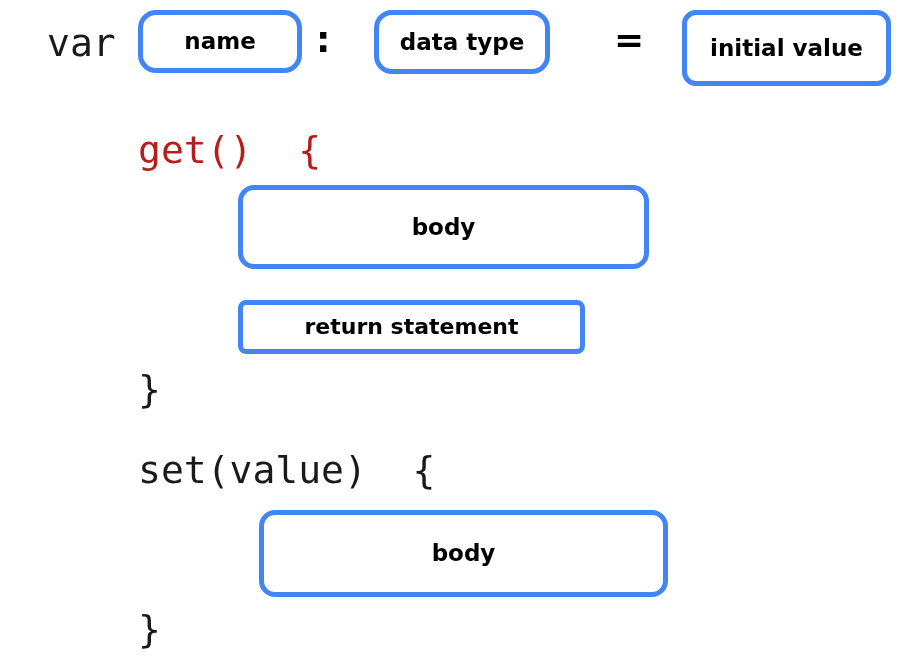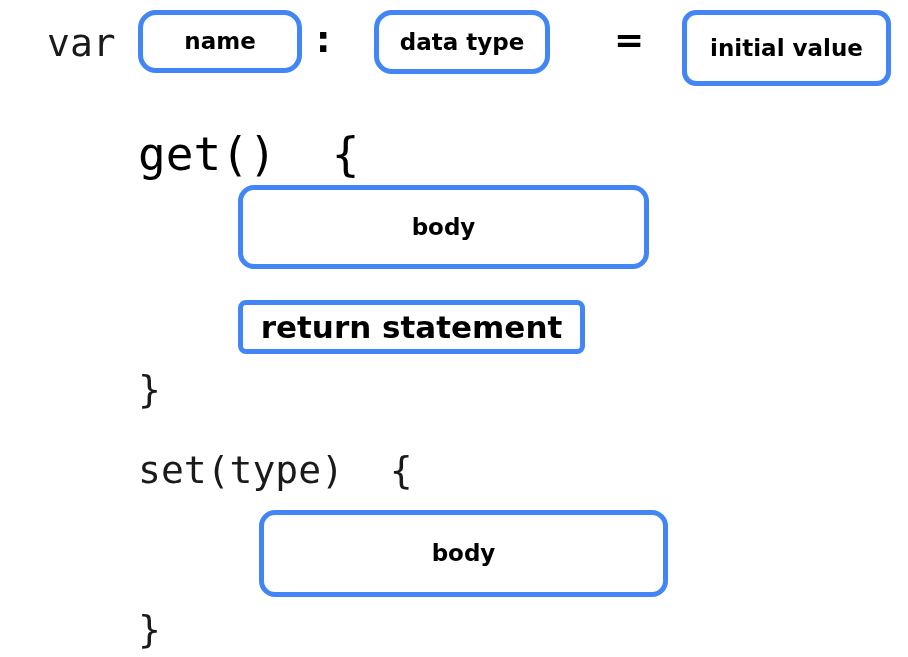--- a/index.html
+++ b/index.html
@@ -46,37 +46,37 @@
     color: #000000;
     white-space: nowrap;
     line-height: 1;
   }
 </style>
 </head>
 <body>
 
 <div id="canvas" style="background: rgb(255, 255, 255);">
     <div class="code-token" style="left: 14px; top: 24px; font-size: 38px; color: rgb(26, 26, 26); margin-left: 33px;">var</div>
-    <div class="code-token" style="left: 138px; top: 131px; font-size: 46px; color: #000000;">get()  {</div>
+    <div class="code-token" style="left: 138px; top: 131px; font-size: 38px; color: #b91c1c;">get()  {</div>
     <div class="code-token" style="left: 138px; top: 370px; font-size: 38px; color: rgb(26, 26, 26);">}</div>
-    <div class="code-token" style="left: 138px; top: 451px; font-size: 38px; color: rgb(26, 26, 26);">set(type)  {</div>
+    <div class="code-token" style="left: 138px; top: 451px; font-size: 38px; color: rgb(26, 26, 26);">set(value)  {</div>
     <div class="code-token" style="left: 138px; top: 610px; font-size: 38px; color: rgb(26, 26, 26);">}</div>
     <div class="op-token" style="left: 316px; top: 22px; font-size: 36px;">:</div>
     <div class="op-token" style="left: 614px; top: 22px; font-size: 36px;">=</div>
     <div class="slot-box" style="left: 138px; top: 10px; width: 164px; height: 63px; border-width: 5px; border-radius: 18px; border-color: rgb(66, 133, 244);">
       <span class="slot-label" style="font-size: 23px;">name</span>
     </div>
     <div class="slot-box" style="left: 374px; top: 10px; width: 176px; height: 64px; border-width: 5px; border-radius: 18px; border-color: rgb(66, 133, 244);">
       <span class="slot-label" style="font-size: 23px;">data type</span>
     </div>
     <div class="slot-box" style="left: 682px; top: 10px; width: 209px; height: 76px; border-width: 5px; border-radius: 14px; border-color: rgb(66, 133, 244);">
       <span class="slot-label" style="font-size: 23px;">initial value</span>
     </div>
     <div class="slot-box" style="left: 238px; top: 185px; width: 411px; height: 84px; border-width: 5px; border-radius: 16px; border-color: rgb(66, 133, 244);">
       <span class="slot-label" style="font-size: 23px;">body</span>
     </div>
     <div class="slot-box" style="left: 238px; top: 300px; width: 347px; height: 54px; border-width: 5px; border-radius: 8px; border-color: rgb(66, 133, 244);">
-      <span class="slot-label" style="font-size: 31px;">return statement</span>
+      <span class="slot-label" style="font-size: 22px;">return statement</span>
     </div>
     <div class="slot-box" style="left: 259px; top: 510px; width: 409px; height: 87px; border-width: 5px; border-radius: 16px; border-color: rgb(66, 133, 244);">
       <span class="slot-label" style="font-size: 23px;">body</span>
     </div>
   </div>
 
 </body></html>

